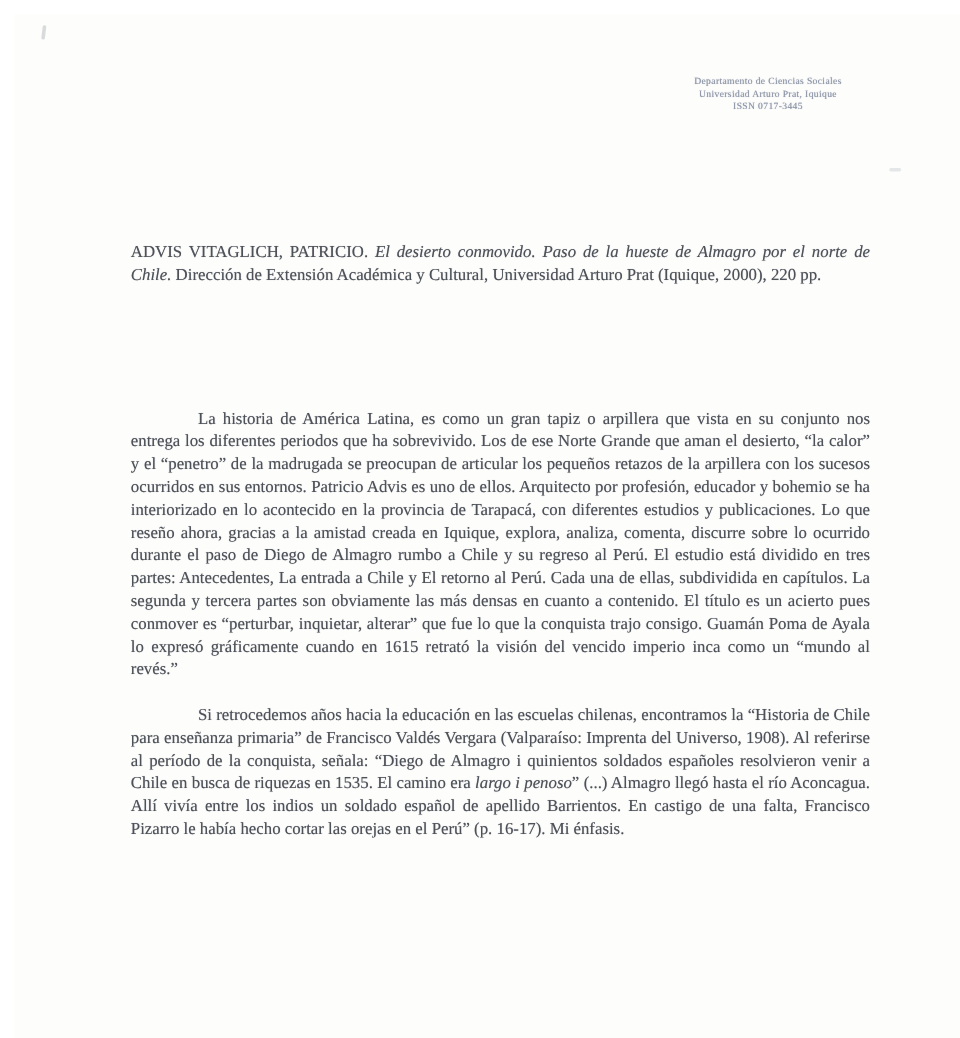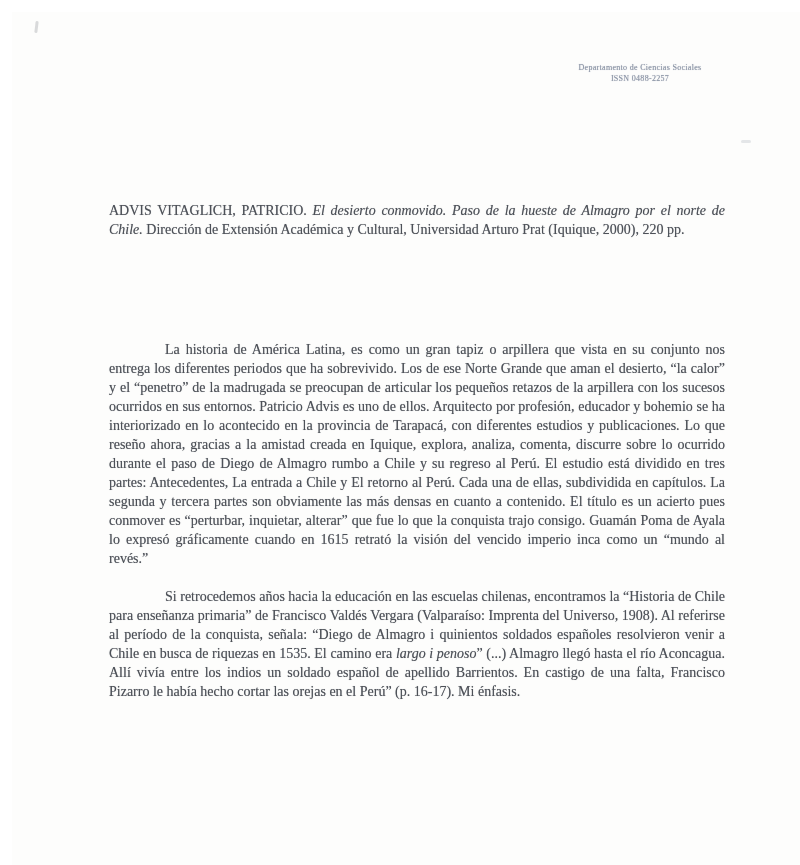--- a/index.html
+++ b/index.html
@@ -82,21 +82,22 @@
 </head>
 <body>
 
 <div class="page">
 
   <div class="scan-artifact-tick"></div>
   <div class="scan-artifact-speck"></div>
 
   <div class="journal-header">
     <div>Departamento de Ciencias Sociales</div>
-    <div>ISSN 0488-2257</div>
+    <div>Universidad Arturo Prat, Iquique</div>
+    <div>ISSN 0717-3445</div>
   </div>
 
 
   <div class="text-block citation"><span>ADVIS VITAGLICH, PATRICIO. </span><i>El desierto conmovido. Paso de la hueste de Almagro por el norte de Chile.</i><span> Dirección de Extensión Académica y Cultural, Universidad Arturo Prat (Iquique, 2000), 220 pp.</span></div>
 
   <div class="text-block para-1"><span>La historia de América Latina, es como un gran tapiz o arpillera que vista en su conjunto nos entrega los diferentes periodos que ha sobrevivido. Los de ese Norte Grande que aman el desierto, “la calor” y el “penetro” de la madrugada se preocupan de articular los pequeños retazos de la arpillera con los sucesos ocurridos en sus entornos. Patricio Advis es uno de ellos. Arquitecto por profesión, educador y bohemio se ha interiorizado en lo acontecido en la provincia de Tarapacá, con diferentes estudios y publicaciones. Lo que reseño ahora, gracias a la amistad creada en Iquique, explora, analiza, comenta, discurre sobre lo ocurrido durante el paso de Diego de Almagro rumbo a Chile y su regreso al Perú. El estudio está dividido en tres partes: Antecedentes, La entrada a Chile y El retorno al Perú. Cada una de ellas, subdividida en capítulos. La segunda y tercera partes son obviamente las más densas en cuanto a contenido. El título es un acierto pues conmover es “perturbar, inquietar, alterar” que fue lo que la conquista trajo consigo. Guamán Poma de Ayala lo expresó gráficamente cuando en 1615 retrató la visión del vencido imperio inca como un “mundo al revés.”</span></div>
 
   <div class="text-block para-2"><span>Si retrocedemos años hacia la educación en las escuelas chilenas, encontramos la “Historia de Chile para enseñanza primaria” de Francisco Valdés Vergara (Valparaíso: Imprenta del Universo, 1908). Al referirse al período de la conquista, señala: “Diego de Almagro i quinientos soldados españoles resolvieron venir a Chile en busca de riquezas en 1535. El camino era </span><i>largo i penoso</i><span>” (...) Almagro llegó hasta el río Aconcagua. Allí vivía entre los indios un soldado español de apellido Barrientos. En castigo de una falta, Francisco Pizarro le había hecho cortar las orejas en el Perú” (p. 16-17). Mi énfasis.</span></div>
 
   <div class="scan-edge-bottom"></div>

